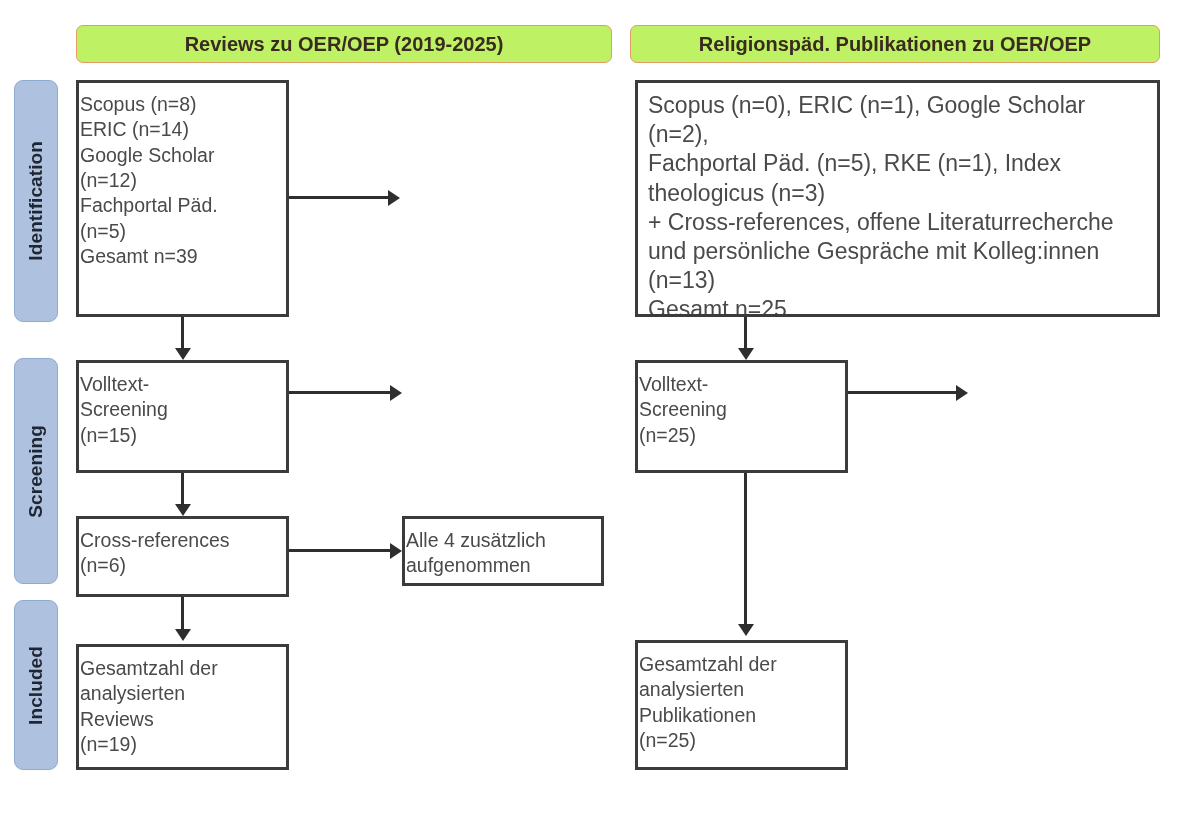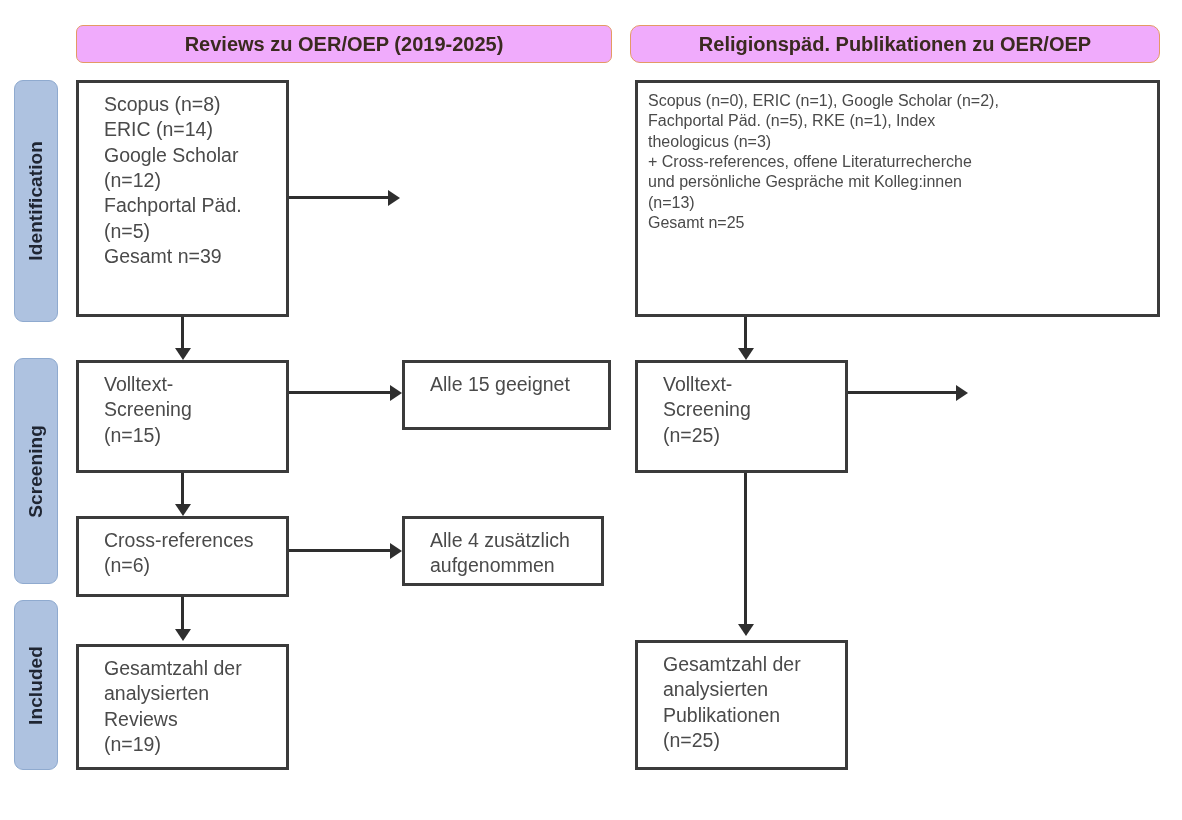--- a/index.html
+++ b/index.html
@@ -38,49 +38,49 @@
     font-size: 19px;
     font-weight: 700;
     color: #1f2532;
     letter-spacing: 0.1px;
     white-space: nowrap;
   }
 
   
   .col-header {
     position: absolute;
-    background: #f0abfc;
+    background: #bef264;
     border: 1px solid #e49a64;
     border-radius: 7px;
     box-sizing: border-box;
     display: flex;
     align-items: center;
     justify-content: center;
     color: #3a2a20;
     font-size: 20px;
     font-weight: 700;
     white-space: nowrap;
   }
 
   
   .flow-box {
     position: absolute;
     background: #ffffff;
     border: 3px solid #3b3b3b;
     box-sizing: border-box;
-    padding: 9px 10px 6px 25px;
+    padding: 9px 10px 6px 1px;
     color: #4a4a4a;
     font-size: 19.5px;
     line-height: 1.30;
     font-weight: 400;
     white-space: pre-line;
     overflow: hidden;
   }
   .flow-box.dense {
-    font-size: 16px;
+    font-size: 23px;
     line-height: 1.27;
     padding: 8px 8px 6px 10px;
   }
 
   
   .conn {
     position: absolute;
     background: #2e2e2e;
   }
   .conn.v { width: 3px; }
@@ -116,21 +116,21 @@
   </div>
 
   <div class="stage-tab" style="left:14px; top:600px; width:44px; height:170px;">
     <span class="stage-label">Included</span>
   </div>
 
   <div class="col-header" style="left:76px; top:25px; width:536px; height:38px;">
     <span>Reviews zu OER/OEP (2019-2025)</span>
   </div>
 
-  <div class="col-header" style="left:630px; top:25px; width:530px; height:38px;border-radius:10px;">
+  <div class="col-header" style="left:630px; top:25px; width:530px; height:38px;">
     <span>Religionspäd. Publikationen zu OER/OEP</span>
   </div>
 
   <div class="flow-box" style="left:76px; top:80px; width:213px; height:237px;">Scopus (n=8)
 ERIC (n=14)
 Google Scholar
 (n=12)
 Fachportal Päd.
 (n=5)
 Gesamt n=39</div>
@@ -139,21 +139,20 @@
   <div class="conn h" style="left:289px; top:196px; width:99px;"></div>
   <div class="arrowhead right" style="left:388px; top:189.5px;"></div>
 
   <div class="conn v" style="left:181px; top:317px; height:36px;"></div>
   <div class="arrowhead down" style="left:174.5px; top:348px;"></div>
 
   <div class="flow-box" style="left:76px; top:360px; width:213px; height:113px;">Volltext-
 Screening
 (n=15)</div>
 
-  <div class="flow-box" style="left:402px; top:360px; width:209px; height:70px;">Alle 15 geeignet</div>
 
   <div class="conn h" style="left:289px; top:391px; width:101px;"></div>
   <div class="arrowhead right" style="left:390px; top:384.5px;"></div>
 
   <div class="conn v" style="left:181px; top:473px; height:36px;"></div>
   <div class="arrowhead down" style="left:174.5px; top:504px;"></div>
 
   <div class="flow-box" style="left:76px; top:516px; width:213px; height:81px;">Cross-references
 (n=6)</div>
 

